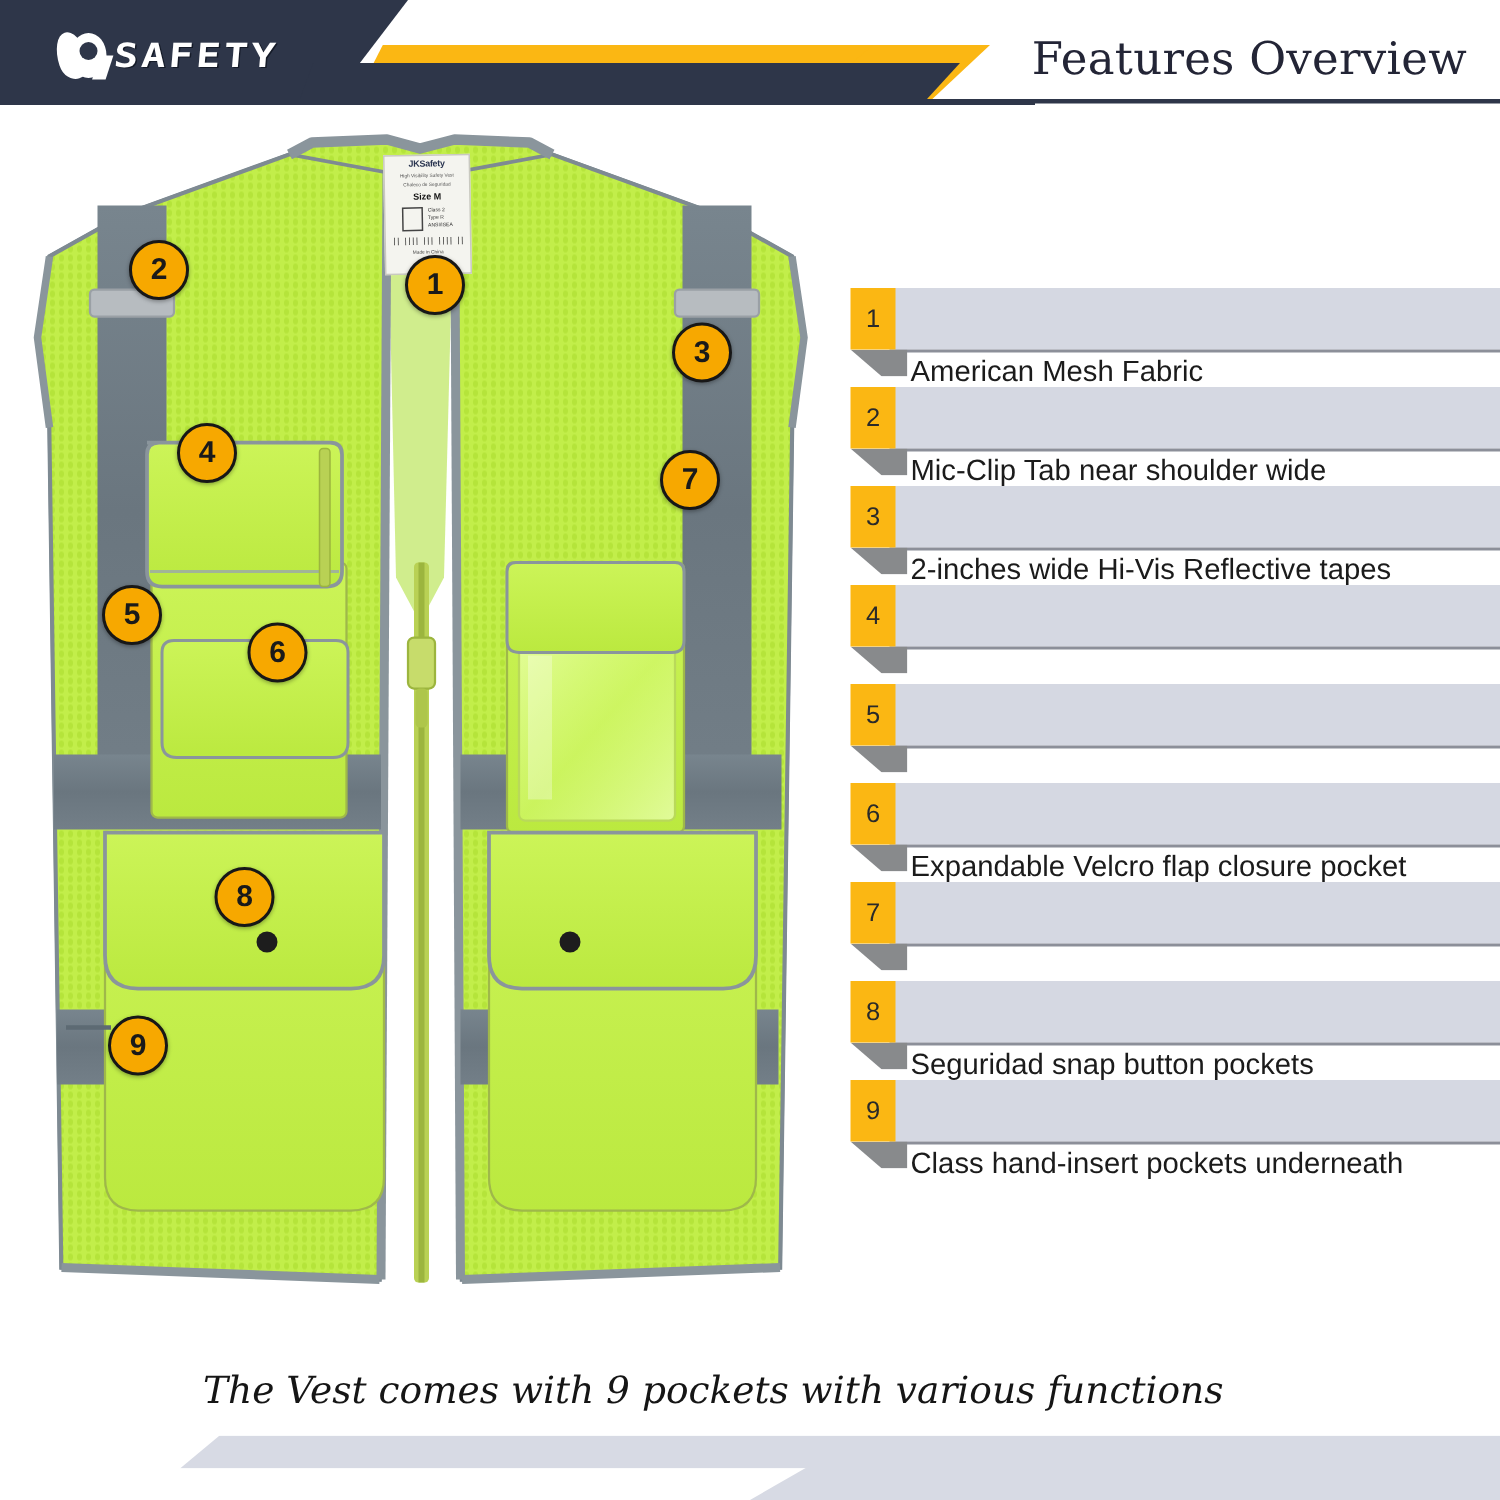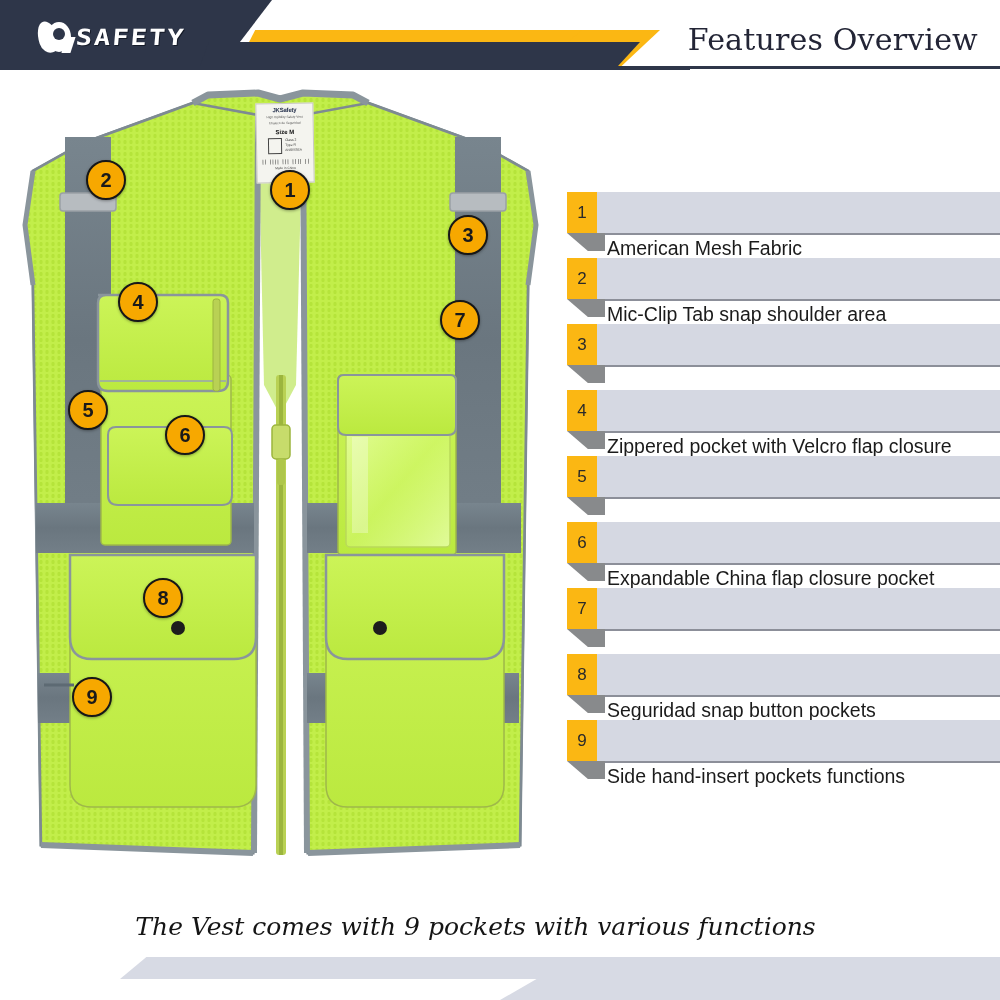--- a/index.html
+++ b/index.html
@@ -320,65 +320,65 @@
       <div class="fi-bar-line"></div>
       <div class="fi-tail"></div>
       <div class="fi-num">1</div>
       <div class="fi-label">American Mesh Fabric</div>
     </div>
     <div class="feature-item">
       <div class="fi-bar"></div>
       <div class="fi-bar-line"></div>
       <div class="fi-tail"></div>
       <div class="fi-num">2</div>
-      <div class="fi-label">Mic-Clip Tab snap shoulder area</div>
+      <div class="fi-label">Mic-Clip Tab near shoulder wide</div>
     </div>
     <div class="feature-item">
       <div class="fi-bar"></div>
       <div class="fi-bar-line"></div>
       <div class="fi-tail"></div>
       <div class="fi-num">3</div>
+      <div class="fi-label">2-inches wide Hi-Vis Reflective tapes</div>
     </div>
     <div class="feature-item">
       <div class="fi-bar"></div>
       <div class="fi-bar-line"></div>
       <div class="fi-tail"></div>
       <div class="fi-num">4</div>
-      <div class="fi-label">Zippered pocket with Velcro flap closure</div>
     </div>
     <div class="feature-item">
       <div class="fi-bar"></div>
       <div class="fi-bar-line"></div>
       <div class="fi-tail"></div>
       <div class="fi-num">5</div>
     </div>
     <div class="feature-item">
       <div class="fi-bar"></div>
       <div class="fi-bar-line"></div>
       <div class="fi-tail"></div>
       <div class="fi-num">6</div>
-      <div class="fi-label">Expandable China flap closure pocket</div>
+      <div class="fi-label">Expandable Velcro flap closure pocket</div>
     </div>
     <div class="feature-item">
       <div class="fi-bar"></div>
       <div class="fi-bar-line"></div>
       <div class="fi-tail"></div>
       <div class="fi-num">7</div>
     </div>
     <div class="feature-item">
       <div class="fi-bar"></div>
       <div class="fi-bar-line"></div>
       <div class="fi-tail"></div>
       <div class="fi-num">8</div>
       <div class="fi-label">Seguridad snap button pockets</div>
     </div>
     <div class="feature-item">
       <div class="fi-bar"></div>
       <div class="fi-bar-line"></div>
       <div class="fi-tail"></div>
       <div class="fi-num">9</div>
-      <div class="fi-label">Side hand-insert pockets functions</div>
+      <div class="fi-label">Class hand-insert pockets underneath</div>
     </div>
   </div>
 
 <div id="footer-caption">The Vest comes with 9 pockets with various functions</div>
 <div class="foot-band-a"></div>
 <div class="foot-band-b"></div>
 
 </body></html>

